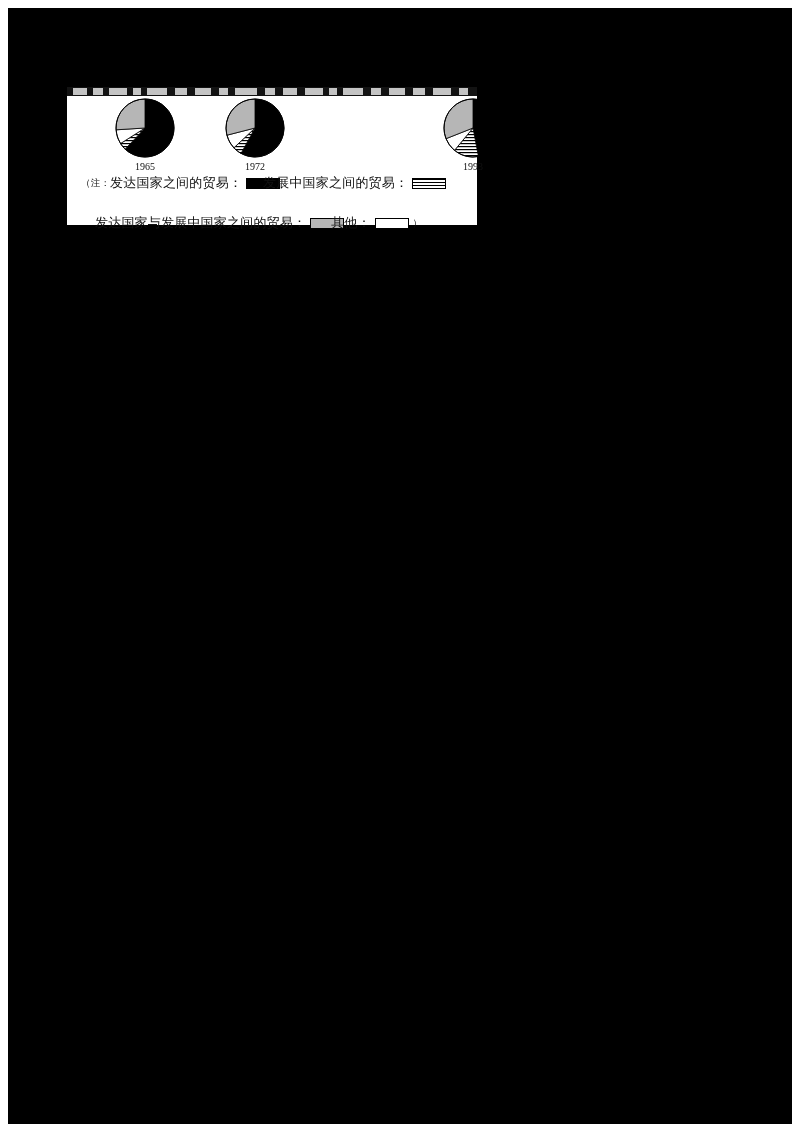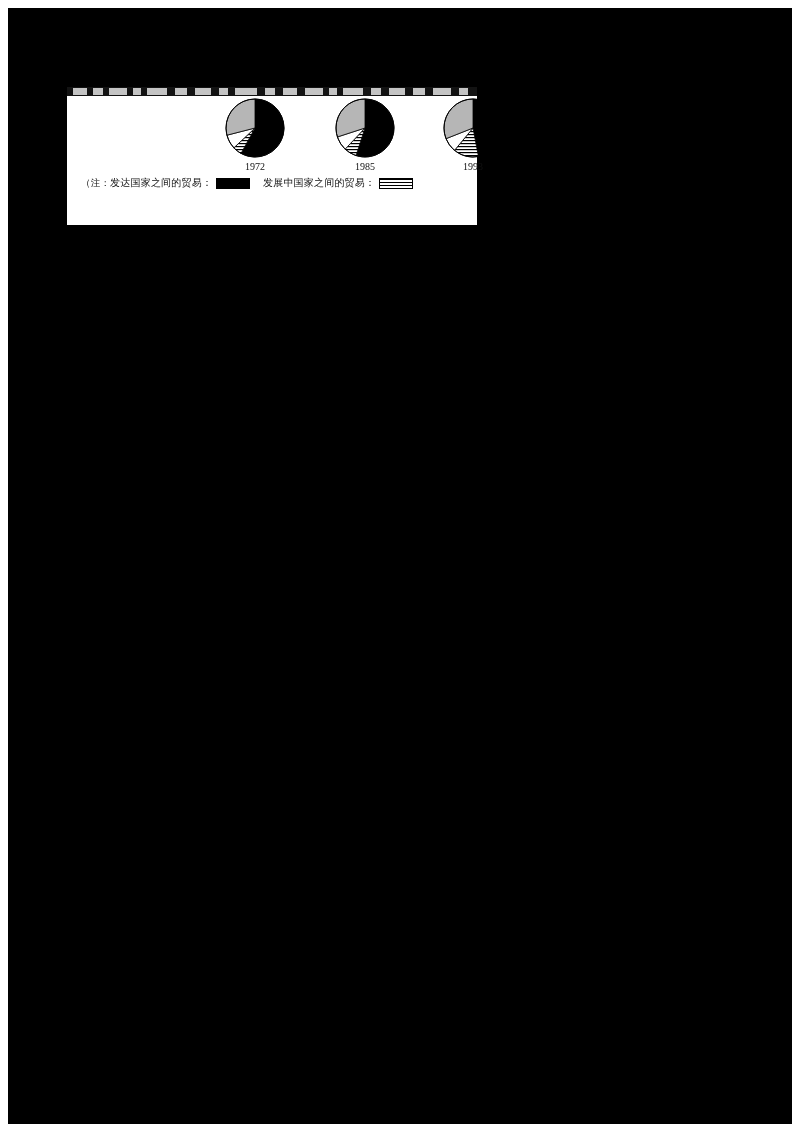--- a/index.html
+++ b/index.html
@@ -103,21 +103,21 @@
   }
   .legend-row {
     position: relative;
     height: 20px;
     line-height: 20px;
     white-space: nowrap;
   }
   .lg-text {
     display: inline-block;
     vertical-align: middle;
-    font-size: 10px;
+    font-size: 13px;
     letter-spacing: 0.2px;
   }
   .swatch {
     display: inline-block;
     vertical-align: middle;
     width: 34px;
     height: 11px;
     border: 1px solid #000000;
     box-sizing: border-box;
     margin: 0 4px;
@@ -165,56 +165,56 @@
           <i style="left: 276px; width: 20px;"></i>
           <i style="left: 304px; width: 10px;"></i>
           <i style="left: 322px; width: 16px;"></i>
           <i style="left: 346px; width: 12px;"></i>
           <i style="left: 366px; width: 18px;"></i>
           <i style="left: 392px; width: 9px;"></i>
         </div>
     </div>
 
     <div class="pies" id="pie-row">
+        <div class="pie-group" style="left: 44px;">
+          <div class="pie-wrap">
+            <svg width="60" height="60" viewBox="0 0 60 60">
+              <defs>
+                <pattern id="hatch0" width="4" height="3" patternUnits="userSpaceOnUse">
+                  <rect width="4" height="3" fill="#ffffff"></rect>
+                  <rect width="4" height="1.2" fill="#000000"></rect>
+                </pattern>
+              </defs>
+              <path d="M 30 30 L 30.00 1.00 A 29 29 0 1 1 10.15 51.14 Z" fill="#000000" stroke="#000000" stroke-width="0.8"></path>
+              <path d="M 30 30 L 10.15 51.14 A 29 29 0 0 1 5.51 45.54 Z" fill="url(#hatch0)" stroke="#000000" stroke-width="0.8"></path>
+              <path d="M 30 30 L 5.51 45.54 A 29 29 0 0 1 1.06 31.82 Z" fill="#ffffff" stroke="#000000" stroke-width="0.8"></path>
+              <path d="M 30 30 L 1.06 31.82 A 29 29 0 0 1 30.00 1.00 Z" fill="#b6b6b6" stroke="#000000" stroke-width="0.8"></path>
+              <circle cx="30" cy="30" r="29" fill="none" stroke="#000000" stroke-width="1"></circle>
+            </svg>
+          </div>
+          <div class="pie-label">1965</div>
+        </div>
         <div class="pie-group" style="left: 154px;">
           <div class="pie-wrap">
             <svg width="60" height="60" viewBox="0 0 60 60">
               <defs>
                 <pattern id="hatch1" width="4" height="3" patternUnits="userSpaceOnUse">
                   <rect width="4" height="3" fill="#ffffff"></rect>
                   <rect width="4" height="1.2" fill="#000000"></rect>
                 </pattern>
               </defs>
               <path d="M 30 30 L 30.00 1.00 A 29 29 0 1 1 16.03 55.41 Z" fill="#000000" stroke="#000000" stroke-width="0.8"></path>
               <path d="M 30 30 L 16.03 55.41 A 29 29 0 0 1 8.86 49.85 Z" fill="url(#hatch1)" stroke="#000000" stroke-width="0.8"></path>
               <path d="M 30 30 L 8.86 49.85 A 29 29 0 0 1 1.91 37.21 Z" fill="#ffffff" stroke="#000000" stroke-width="0.8"></path>
               <path d="M 30 30 L 1.91 37.21 A 29 29 0 0 1 30.00 1.00 Z" fill="#b6b6b6" stroke="#000000" stroke-width="0.8"></path>
               <circle cx="30" cy="30" r="29" fill="none" stroke="#000000" stroke-width="1"></circle>
             </svg>
           </div>
           <div class="pie-label">1972</div>
         </div>
-        <div class="pie-group" style="left: 264px;">
-          <div class="pie-wrap">
-            <svg width="60" height="60" viewBox="0 0 60 60">
-              <defs>
-                <pattern id="hatch2" width="4" height="3" patternUnits="userSpaceOnUse">
-                  <rect width="4" height="3" fill="#ffffff"></rect>
-                  <rect width="4" height="1.2" fill="#000000"></rect>
-                </pattern>
-              </defs>
-              <path d="M 30 30 L 30.00 1.00 A 29 29 0 1 1 21.04 57.58 Z" fill="#000000" stroke="#000000" stroke-width="0.8"></path>
-              <path d="M 30 30 L 21.04 57.58 A 29 29 0 0 1 10.15 51.14 Z" fill="url(#hatch2)" stroke="#000000" stroke-width="0.8"></path>
-              <path d="M 30 30 L 10.15 51.14 A 29 29 0 0 1 2.42 38.96 Z" fill="#ffffff" stroke="#000000" stroke-width="0.8"></path>
-              <path d="M 30 30 L 2.42 38.96 A 29 29 0 0 1 30.00 1.00 Z" fill="#b6b6b6" stroke="#000000" stroke-width="0.8"></path>
-              <circle cx="30" cy="30" r="29" fill="none" stroke="#000000" stroke-width="1"></circle>
-            </svg>
-          </div>
-          <div class="pie-label">1985</div>
-        </div>
         <div class="pie-group" style="left: 372px;">
           <div class="pie-wrap">
             <svg width="60" height="60" viewBox="0 0 60 60">
               <defs>
                 <pattern id="hatch3" width="4" height="3" patternUnits="userSpaceOnUse">
                   <rect width="4" height="3" fill="#ffffff"></rect>
                   <rect width="4" height="1.2" fill="#000000"></rect>
                 </pattern>
               </defs>
               <path d="M 30 30 L 30.00 1.00 A 29 29 0 0 1 35.43 58.49 Z" fill="#000000" stroke="#000000" stroke-width="0.8"></path>
@@ -230,16 +230,24 @@
 
     <div class="legend">
       <div class="legend-row">
         <span class="legend-r1">
           <span class="lg-text paren">（注：</span><span class="lg-text">发达国家之间的贸易：</span><span class="swatch sw-black"></span>
         </span>
         <span class="legend-r1b">
           <span class="lg-text">发展中国家之间的贸易：</span><span class="swatch sw-hatch"></span>
         </span>
       </div>
+      <div class="legend-row">
+        <span class="legend-r2">
+          <span class="lg-text">发达国家与发展中国家之间的贸易：</span><span class="swatch sw-gray"></span>
+        </span>
+        <span class="legend-r2b">
+          <span class="lg-text">其他：</span><span class="swatch sw-white"></span><span class="lg-text paren">）</span>
+        </span>
+      </div>
     </div>
 
   </div>
 </div>
 
 </body></html>

